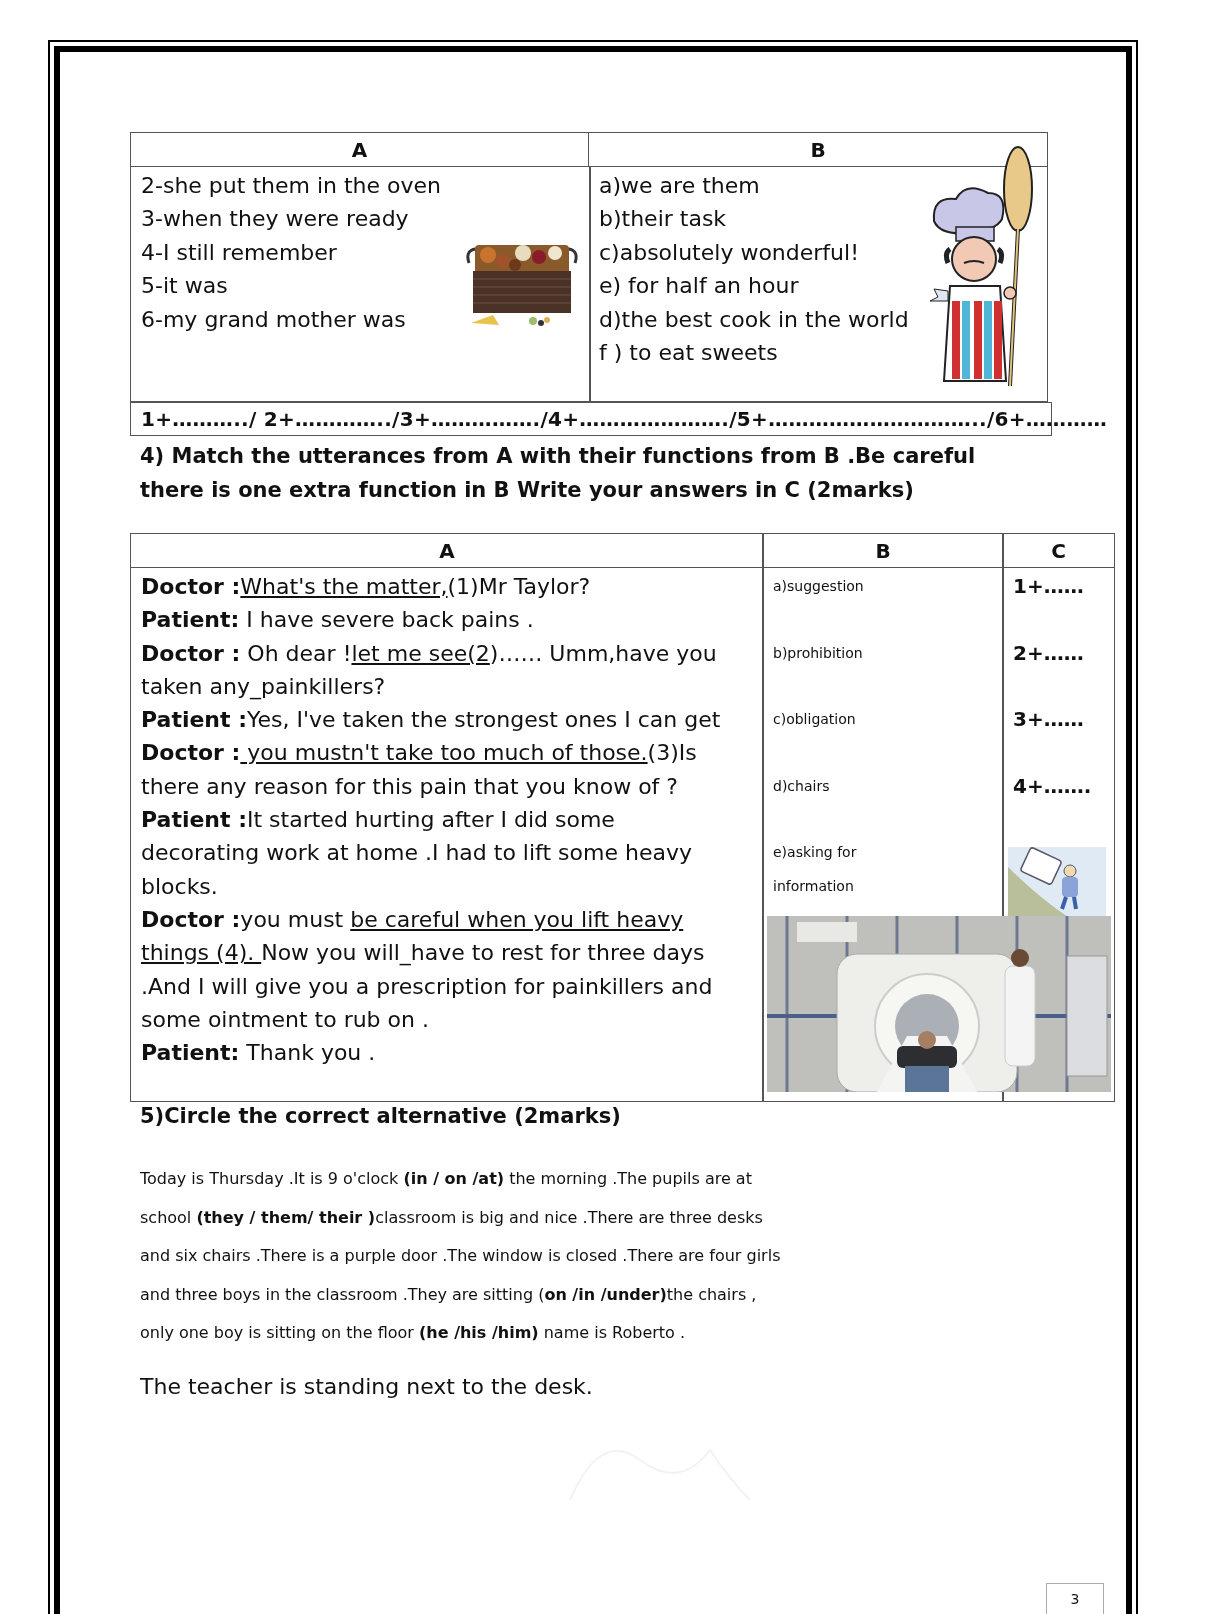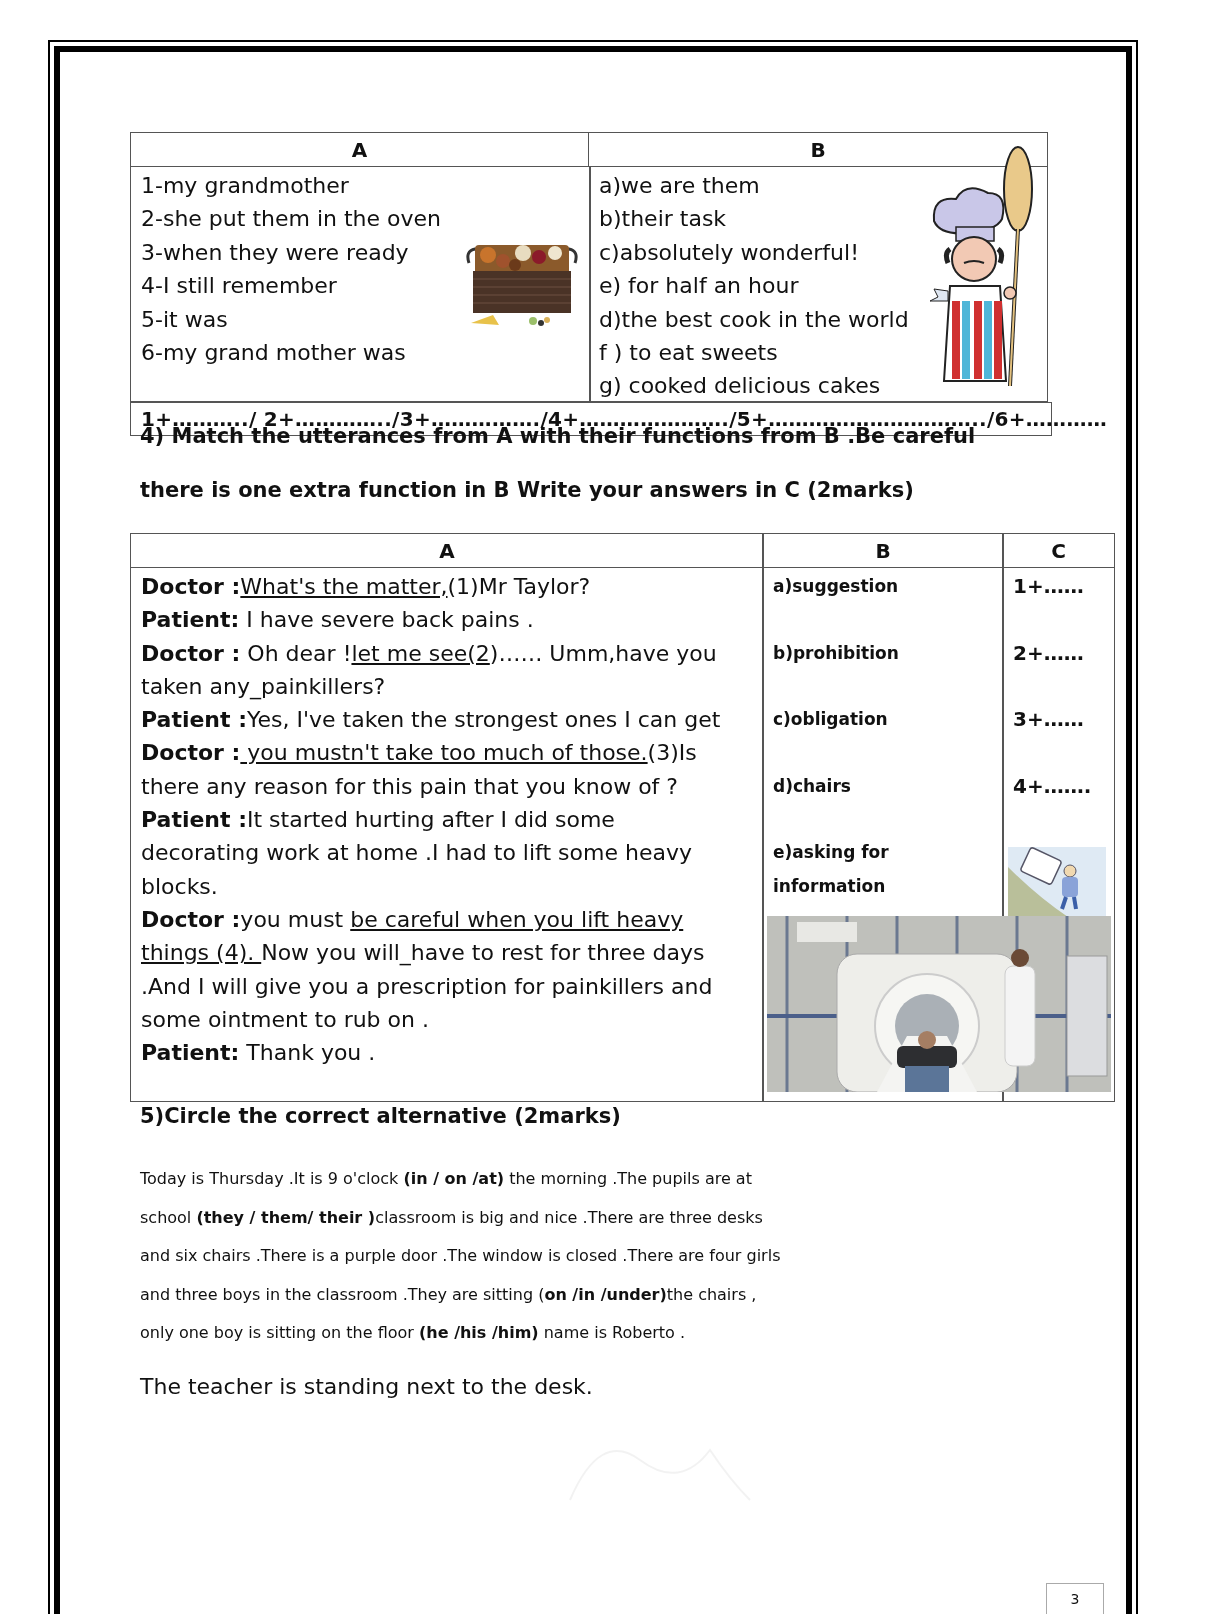--- a/index.html
+++ b/index.html
@@ -41,21 +41,21 @@
     .t2 .hdr { position: absolute; top: 0; height: 34px; border-bottom: 1.5px solid #555;
       font-weight: bold; font-size: 20px; text-align: center; line-height: 34px; }
     .t2 .hdr.a { left: 0; width: 632px; }
     .t2 .hdr.b { left: 632px; width: 240px; }
     .t2 .hdr.c { left: 872px; width: 111px; }
     .t2 .vsep { position: absolute; top: 0; width: 1.5px; height: 567px; background: #555; }
     .t2 .dialogue { position: absolute; left: 10px; top: 36px; width: 615px; font-size: 22px; line-height: 33.3px; }
     .t2 .dialogue .line { white-space: nowrap; }
     .t2 .dialogue b { font-weight: bold; }
     .t2 .dialogue u { text-decoration: underline; margin-top: 32px; }
-    .t2 .funcs { position: absolute; left: 642px; top: 36px; width: 225px; font-size: 17px; font-weight: bold; }
+    .t2 .funcs { position: absolute; left: 642px; top: 36px; width: 225px; font-size: 14px; font-weight: normal; }
     .t2 .funcs div { height: 66.6px; line-height: 33.3px; }
     .t2 .answers { position: absolute; left: 882px; top: 36px; font-size: 20px; font-weight: bold; }
     .t2 .answers div { height: 66.6px; line-height: 33.3px; }
 
     .img { position: absolute; overflow: hidden; }
 
     .circle-title { position: absolute; left: 140px; top: 1104px; font-size: 21px; font-weight: bold; white-space: nowrap; }
     .para { position: absolute; left: 140px; top: 1160px; width: 920px; font-size: 16px; line-height: 38.5px; }
     .para .ln { white-space: nowrap; }
     .para b { font-weight: bold; }
@@ -68,35 +68,33 @@
 <body>
 
 <div class="frame-outer"></div>
 <div class="frame-inner"></div>
 
 <div class="t1">
   <div class="hdr a">A</div>
   <div class="hdr b">B</div>
   <div class="colsep"></div>
   <div class="list a">
-    <div>1-my grandmother</div>
     <div>2-she put them in the oven</div>
     <div>3-when they were ready</div>
     <div>4-I still remember</div>
     <div>5-it was</div>
     <div>6-my grand mother was</div>
   </div>
   <div class="list b">
     <div>a)we are them</div>
     <div>b)their task</div>
     <div>c)absolutely wonderful!</div>
     <div>e)  for half an hour</div>
     <div>d)the best cook in the world</div>
     <div>f ) to eat sweets</div>
-    <div>g) cooked delicious cakes</div>
   </div>
 
   <div class="img" style="left:332px; top:108px; width:118px; height:90px;">
     <svg width="118" height="90" viewBox="0 0 118 90">
       <path d="M6 22 Q2 10 12 8 Q18 8 18 20" fill="none" stroke="#333" stroke-width="3"></path>
       <path d="M112 22 Q116 10 106 8 Q100 8 100 20" fill="none" stroke="#333" stroke-width="3"></path>
       <rect x="12" y="4" width="94" height="30" rx="4" fill="#8b5a2b"></rect>
       <circle cx="25" cy="14" r="8" fill="#c8742c"></circle>
         <circle cx="40" cy="20" r="7" fill="#a0522d"></circle>
       <circle cx="60" cy="12" r="8" fill="#e8dcc0"></circle>
@@ -135,21 +133,21 @@
       <rect x="48" y="160" width="8" height="78" fill="#d03030"></rect>
       <rect x="58" y="160" width="8" height="78" fill="#4fb6d8"></rect>
       <rect x="68" y="160" width="8" height="78" fill="#d03030"></rect>
       <circle cx="84" cy="152" r="6" fill="#f2c9b4" stroke="#222" stroke-width="1.5"></circle>
     </svg>
   </div>
 </div>
 
 <div class="answer-row">1+………../ 2+…………../3+……………./4+…………………./5+…………………………../6+…………</div>
 
-<div class="instr" style="top:424px;">4) Match the utterances from A with their functions from B .Be careful</div>
+<div class="instr" style="top:444px;">4) Match the utterances from A with their functions from B .Be careful</div>
 <div class="instr" style="top:478px;">there is one extra function in B Write your answers  in  C (2marks)</div>
 
 <div class="t2">
   <div class="hdr a">A</div>
   <div class="hdr b">B</div>
   <div class="hdr c">C</div>
   <div class="vsep" style="left:631px;"></div>
   <div class="vsep" style="left:871px;"></div>
 
   <div class="dialogue" id="dialogue">

